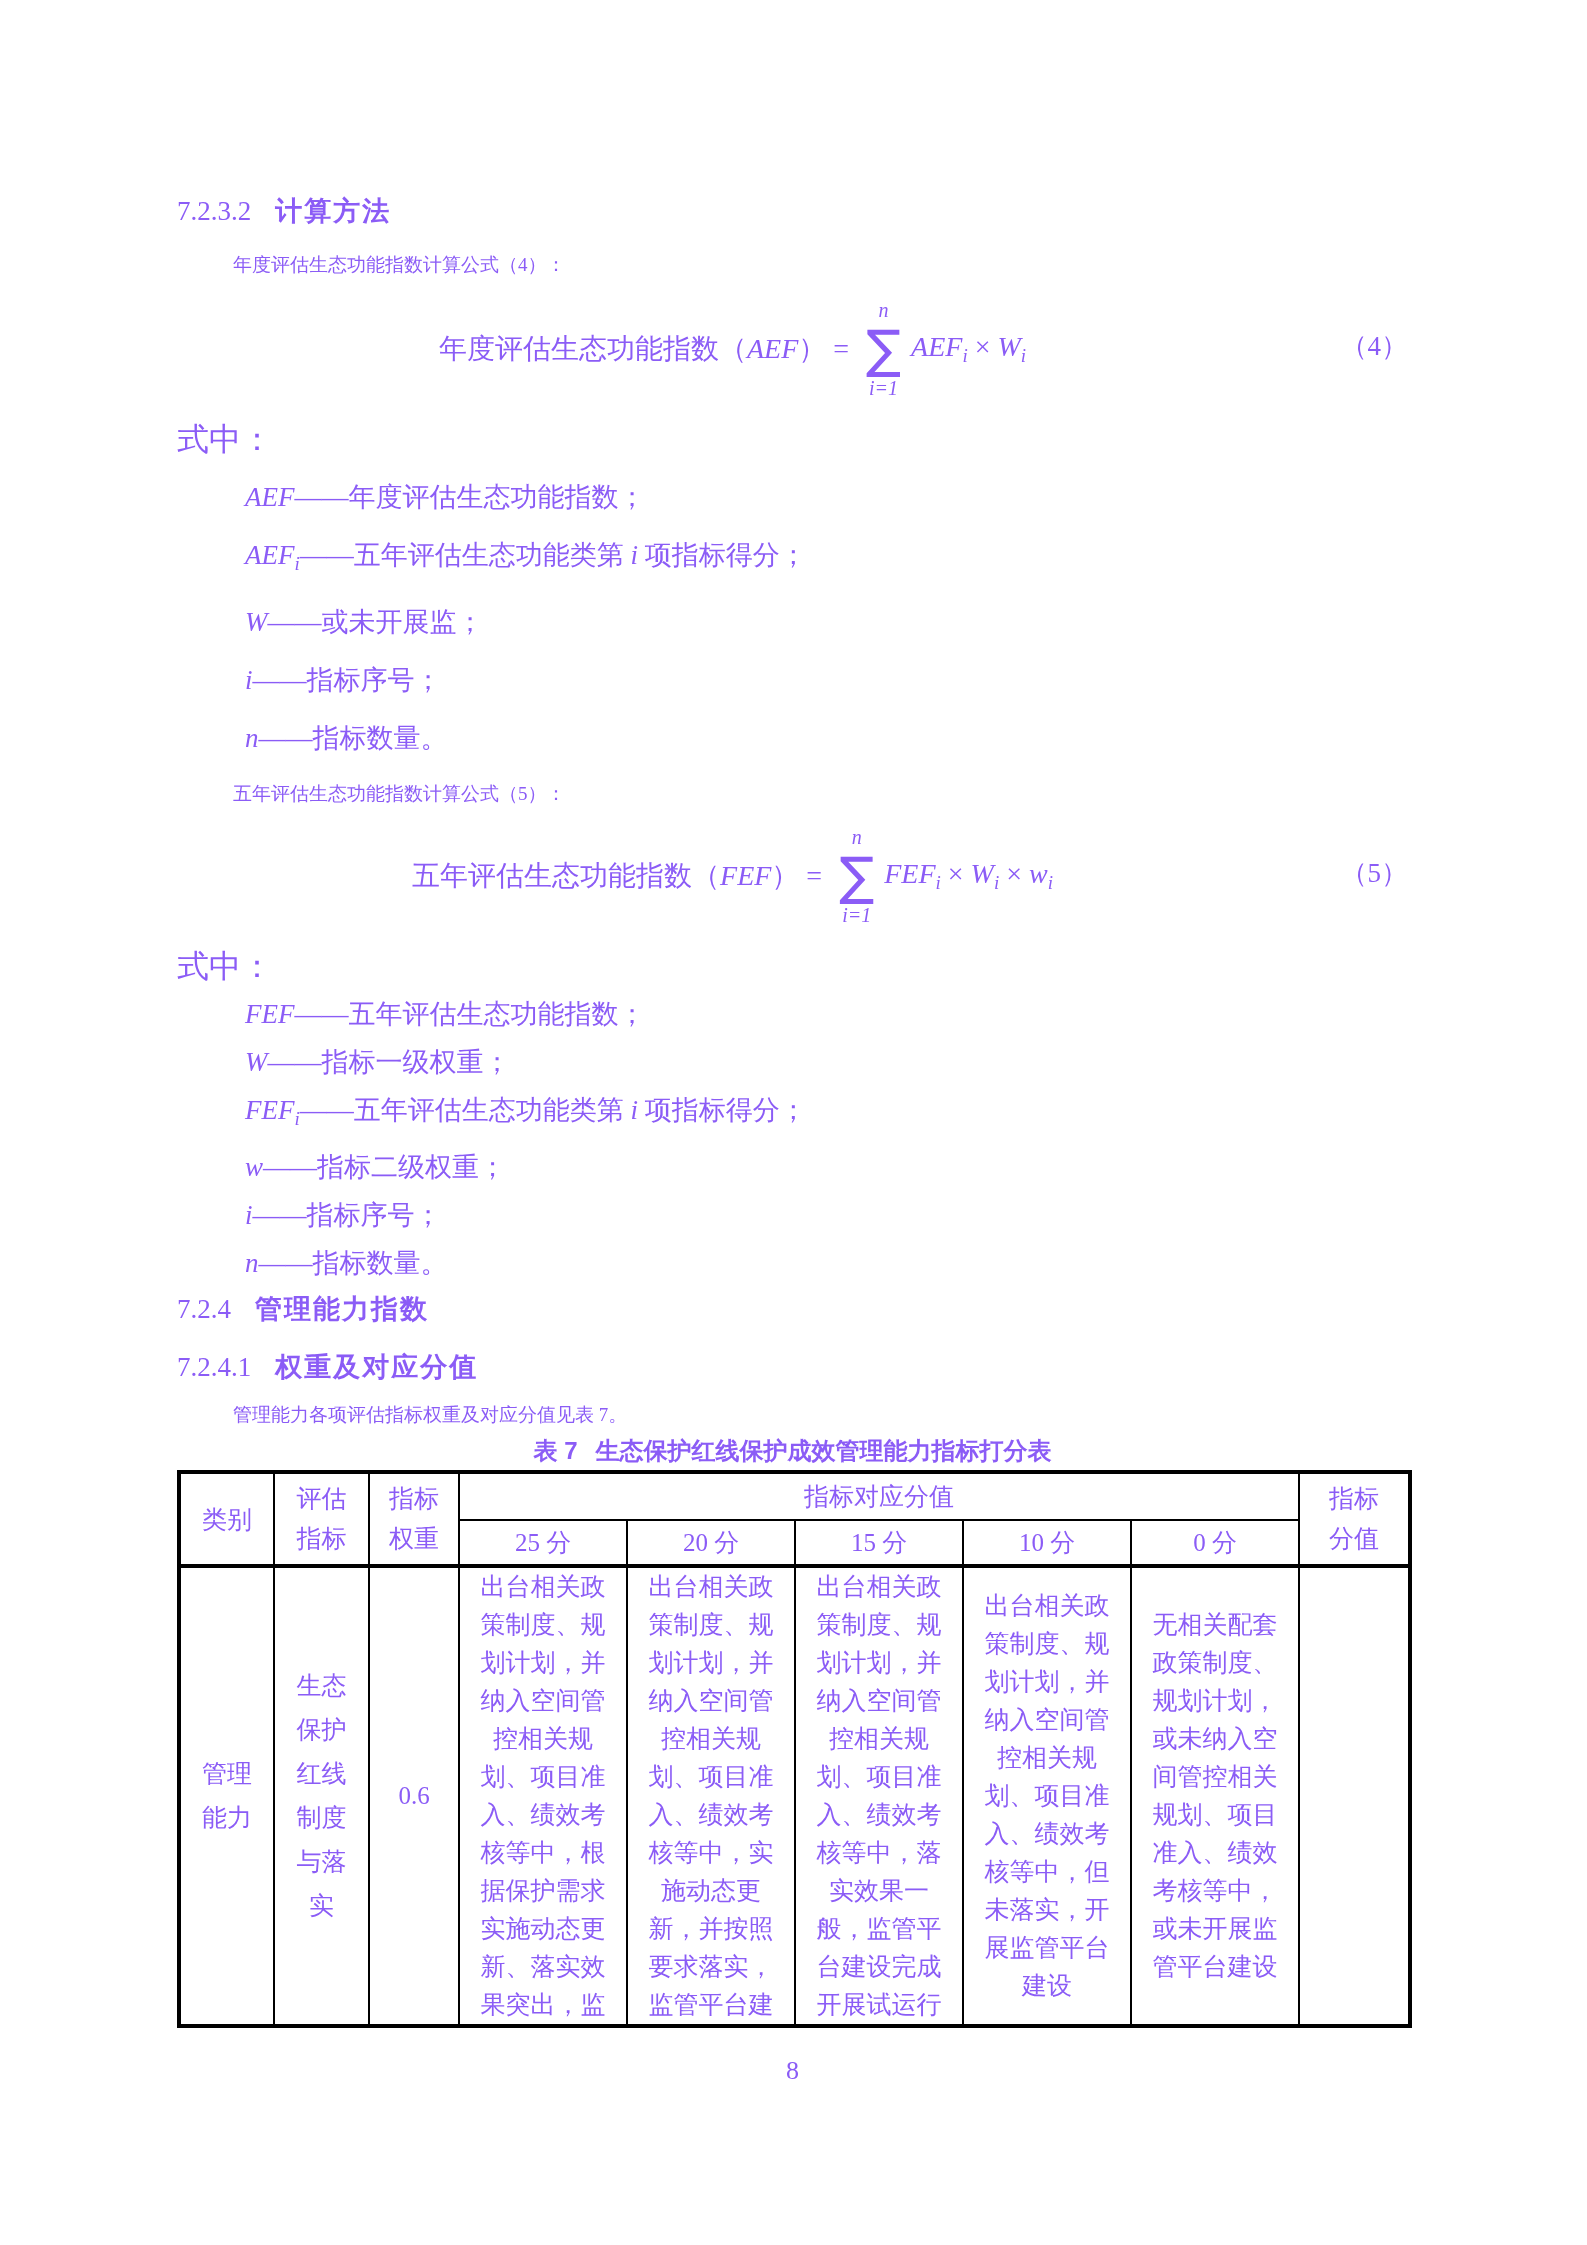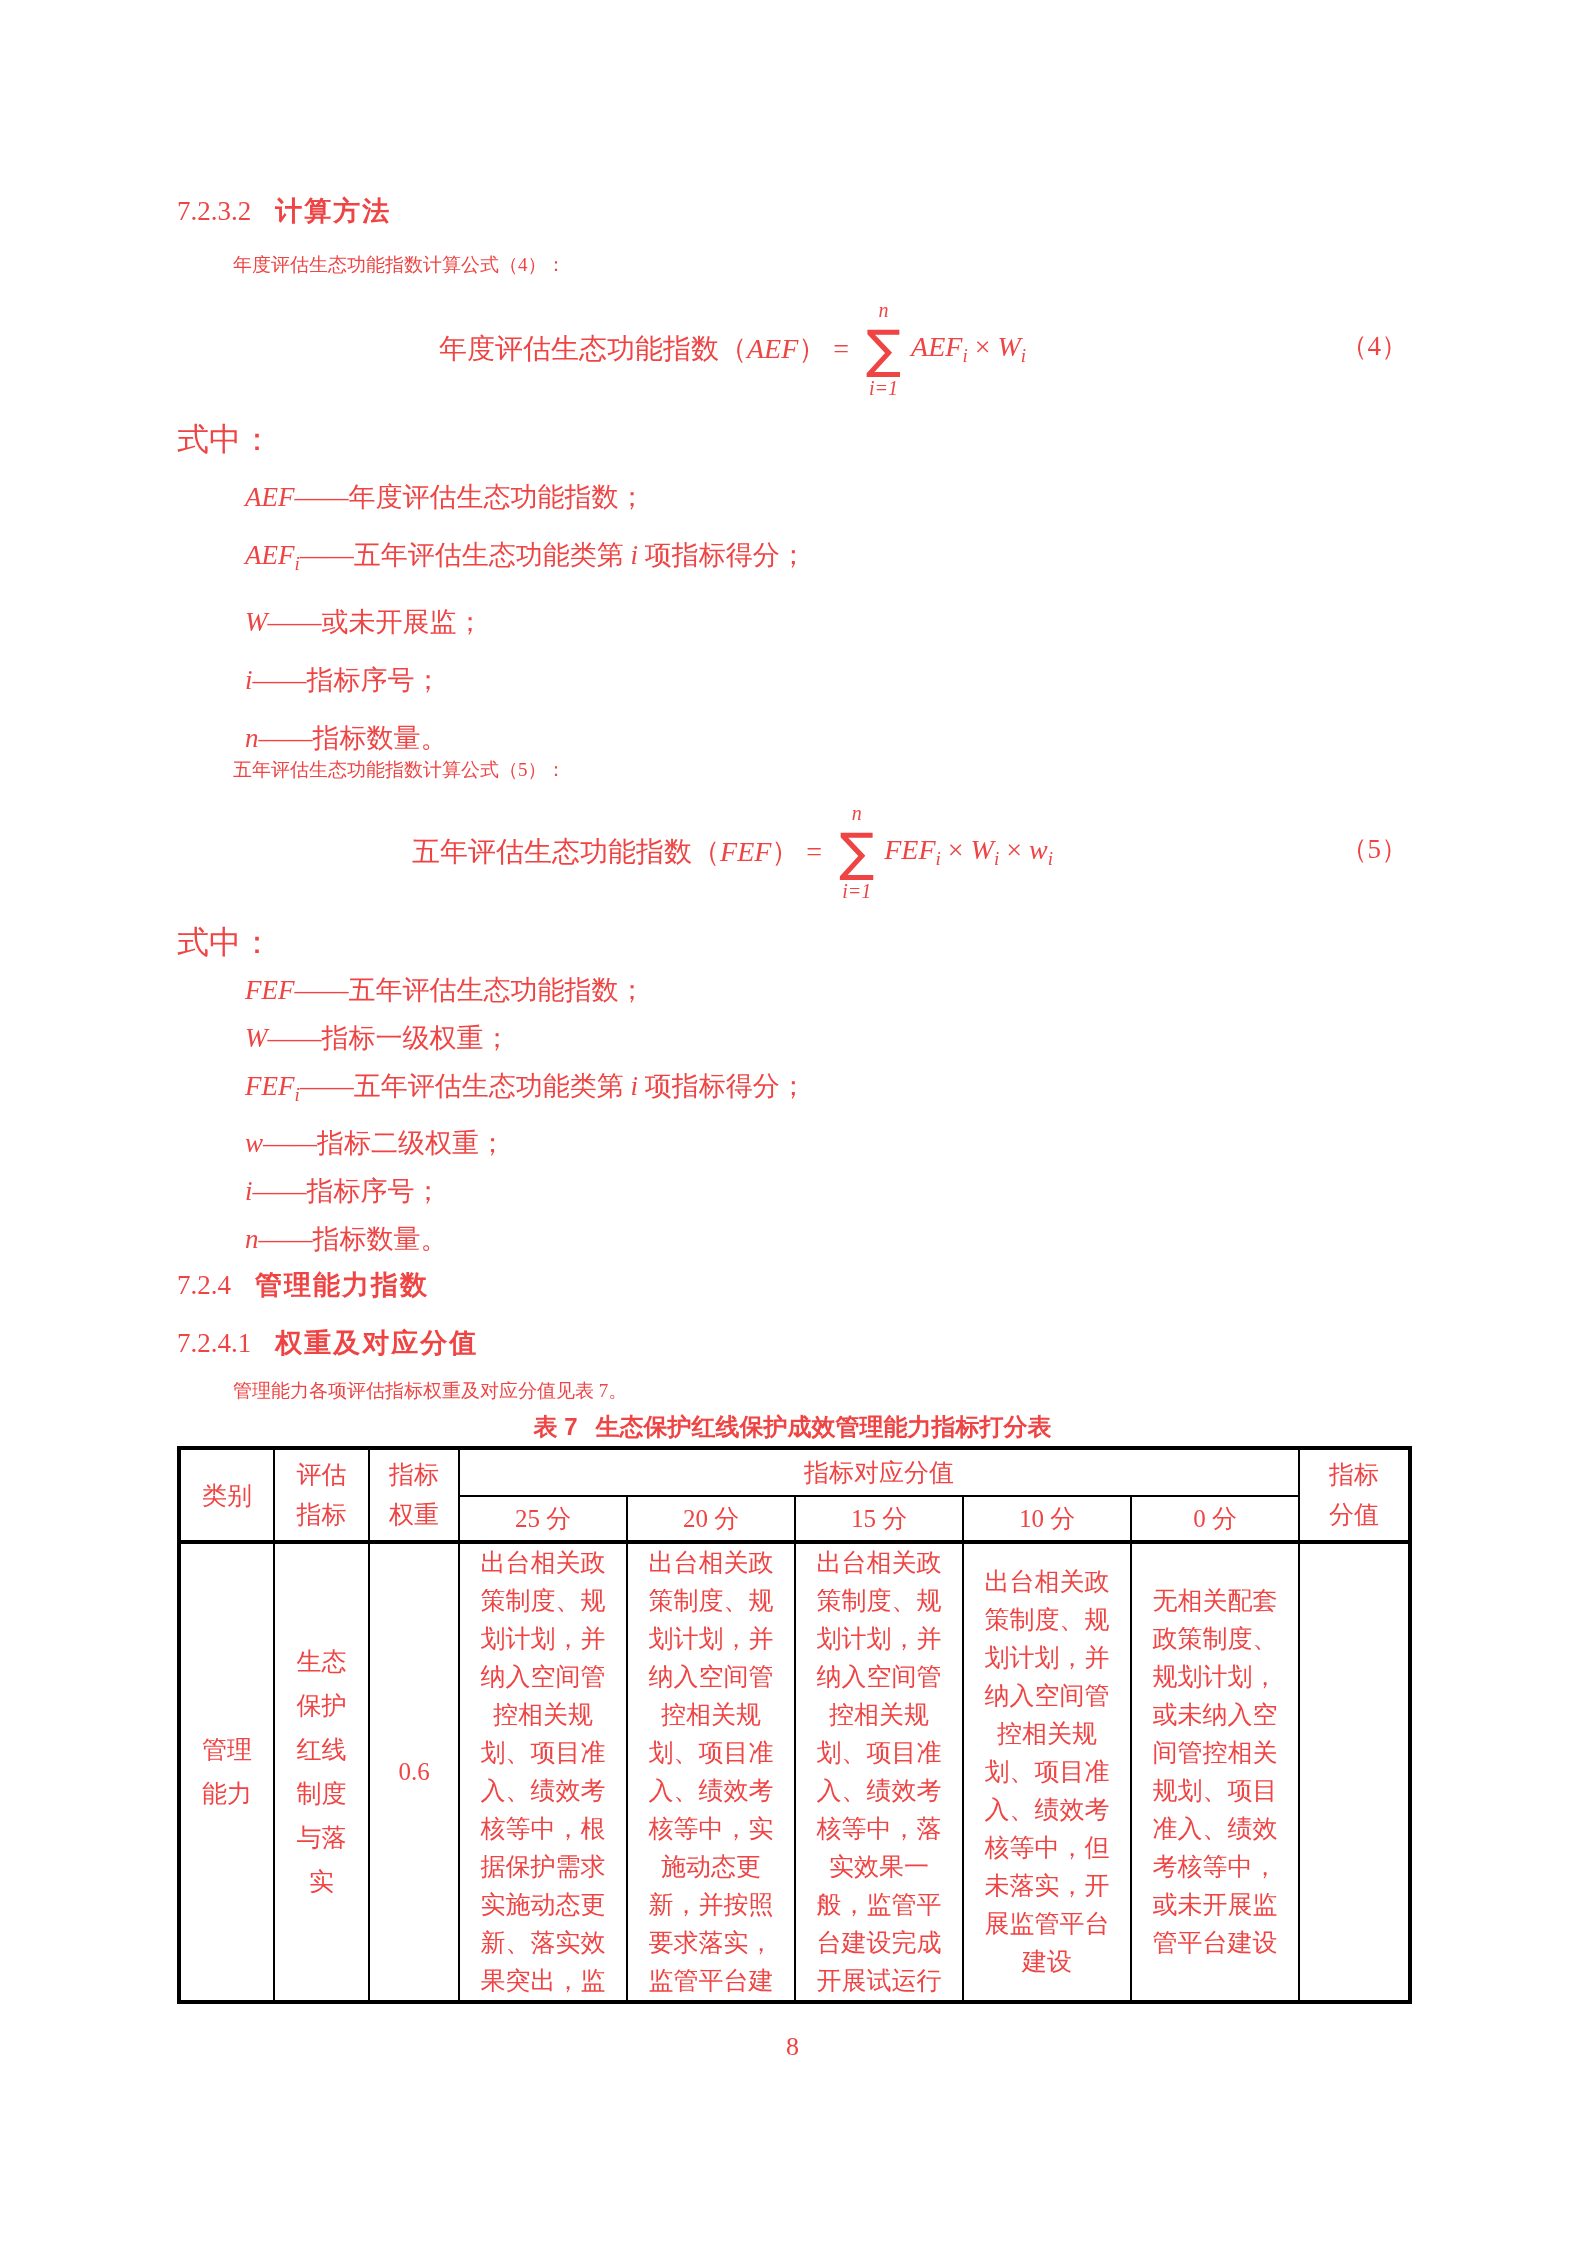--- a/index.html
+++ b/index.html
@@ -1,26 +1,26 @@
 <!DOCTYPE html>
 <html><head>
 <meta charset="utf-8">
 <style>
   html,body{margin:0;padding:0;background:#e8e8e8;}
   .page{position:relative;width:1587px;height:2245px;background:#ffffff;margin:0 auto;
-        font-family:"Liberation Serif","DejaVu Serif",serif;color:#ef4444;overflow:hidden;}
+        font-family:"Liberation Serif","DejaVu Serif",serif;color:#8b5cf6;overflow:hidden;}
   .content{position:absolute;left:177px;top:195px;width:1231px;}
 
   .clause{font-size:27px;line-height:32px;}
   .clause-num{font-family:"Liberation Serif","DejaVu Serif",serif;}
   .clause-title{font-family:"Liberation Sans","DejaVu Sans",sans-serif;font-weight:700;
                 margin-left:24px;letter-spacing:2px;}
 
   .p-indent{font-size:19px;line-height:32px;text-indent:56px;margin:0;}
-  .p1{margin-top:22px;} .p2{margin-top:0;} .p3{margin-top:16px;}
+  .p1{margin-top:22px;} .p2{margin-top:24px;} .p3{margin-top:16px;}
 
   .formula{position:relative;height:116px;display:flex;align-items:center;justify-content:center;
            font-size:28px;}
   .formula.f4{margin-top:10px;} .formula.f5{margin-top:8px;}
   .f-body{display:inline-flex;align-items:center;margin-right:120px;}
   .sum{display:inline-flex;flex-direction:column;align-items:center;margin:0 10px;}
   .sum-top,.sum-bot{font-size:20px;line-height:22px;font-style:italic;
                     font-family:"Liberation Serif","DejaVu Serif",serif;}
   .sum-sym{font-size:52px;line-height:56px;font-family:"DejaVu Sans","Liberation Sans",sans-serif;}
   .eq-num{position:absolute;right:0;top:50%;transform:translateY(-58%);font-size:27px;}

